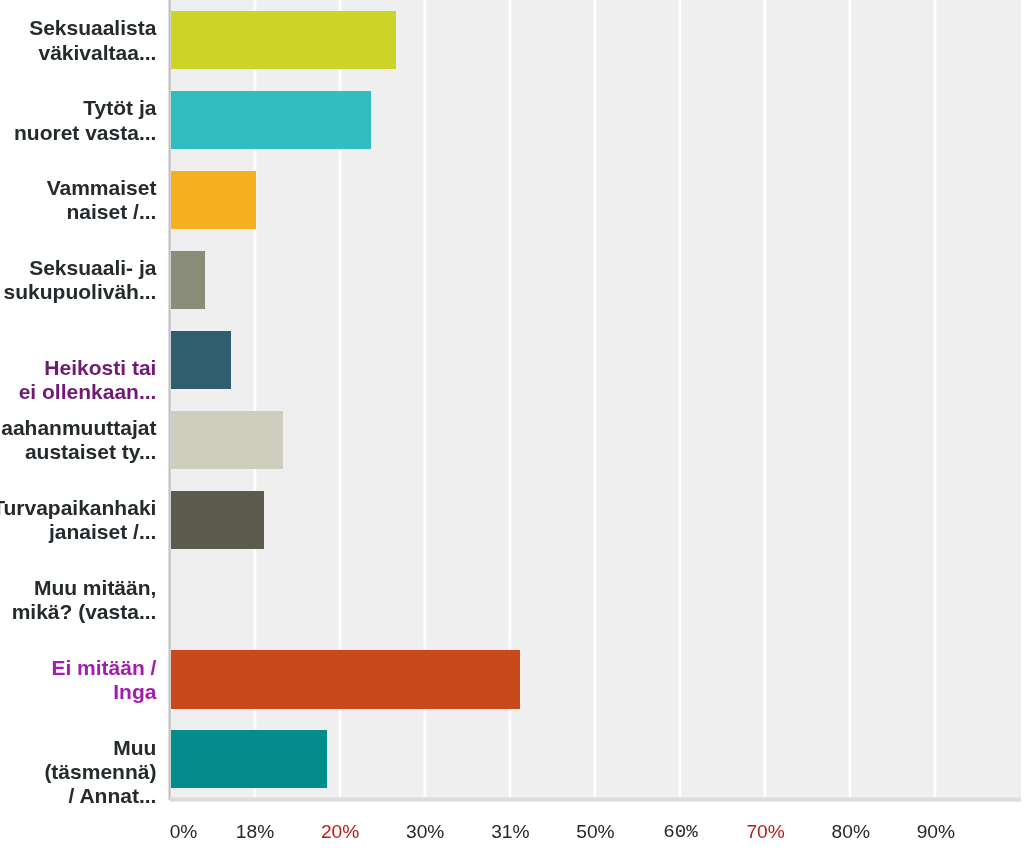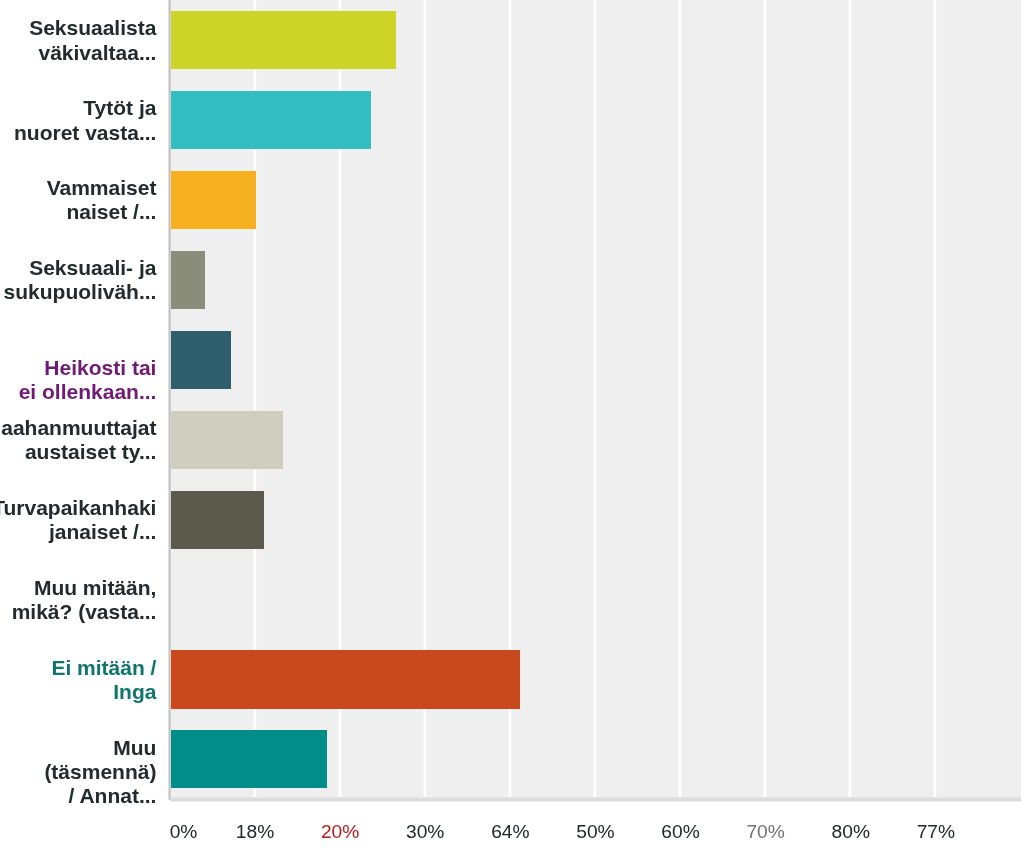--- a/index.html
+++ b/index.html
@@ -89,33 +89,33 @@
     <div class="y-axis-label" style="top: 256.1px; color: rgb(37, 42, 45);">Seksuaali- ja
 sukupuoliväh...</div>
     <div class="y-axis-label" style="top: 356px; color: #701a75;">Heikosti tai
 ei ollenkaan...</div>
     <div class="y-axis-label" style="top: 415.9px; color: rgb(37, 42, 45);">Maahanmuuttajat
 austaiset ty...</div>
     <div class="y-axis-label" style="top: 495.8px; color: rgb(37, 42, 45);">Turvapaikanhaki
 janaiset /...</div>
     <div class="y-axis-label" style="top: 575.7px; color: rgb(37, 42, 45);">Muu mitään,
 mikä? (vasta...</div>
-    <div class="y-axis-label" style="top: 655.6px; color: #0f766e;">Ei mitään /
+    <div class="y-axis-label" style="top: 655.6px; color: #a21caf;">Ei mitään /
 Inga</div>
     <div class="y-axis-label" style="top: 735.5px; color: rgb(37, 42, 45);">Muu (täsmennä)
 / Annat...</div>
   </div>
 
   <div>
     <div class="x-axis-tick" style="left: 169.7px; color: rgb(36, 40, 43);">0%</div>
     <div class="x-axis-tick mid" style="left: 255.01px; color: rgb(36, 40, 43);">18%</div>
     <div class="x-axis-tick mid" style="left: 340.12px; color: #b91c1c;">20%</div>
     <div class="x-axis-tick mid" style="left: 425.23px; color: rgb(36, 40, 43);">30%</div>
-    <div class="x-axis-tick mid" style="left: 510.34px; color: rgb(36, 40, 43);">64%</div>
+    <div class="x-axis-tick mid" style="left: 510.34px; color: rgb(36, 40, 43);">31%</div>
     <div class="x-axis-tick mid" style="left: 595.45px; color: rgb(36, 40, 43);">50%</div>
-    <div class="x-axis-tick mid" style="left: 680.56px; color: rgb(36, 40, 43);">60%</div>
-    <div class="x-axis-tick mid" style="left: 765.67px; color: #737373;">70%</div>
+    <div class="x-axis-tick mid" style="left: 680.56px; color: rgb(36, 40, 43); font-family: Liberation Mono, monospace;">60%</div>
+    <div class="x-axis-tick mid" style="left: 765.67px; color: #b91c1c;">70%</div>
     <div class="x-axis-tick mid" style="left: 850.78px; color: rgb(36, 40, 43);">80%</div>
-    <div class="x-axis-tick mid" style="left: 935.89px; color: rgb(36, 40, 43);">77%</div>
+    <div class="x-axis-tick mid" style="left: 935.89px; color: rgb(36, 40, 43);">90%</div>
     <div class="x-axis-tick last" style="left: 1023.6px; color: rgb(36, 40, 43);">100%</div>
   </div>
 
 </div>
 
 </body></html>

